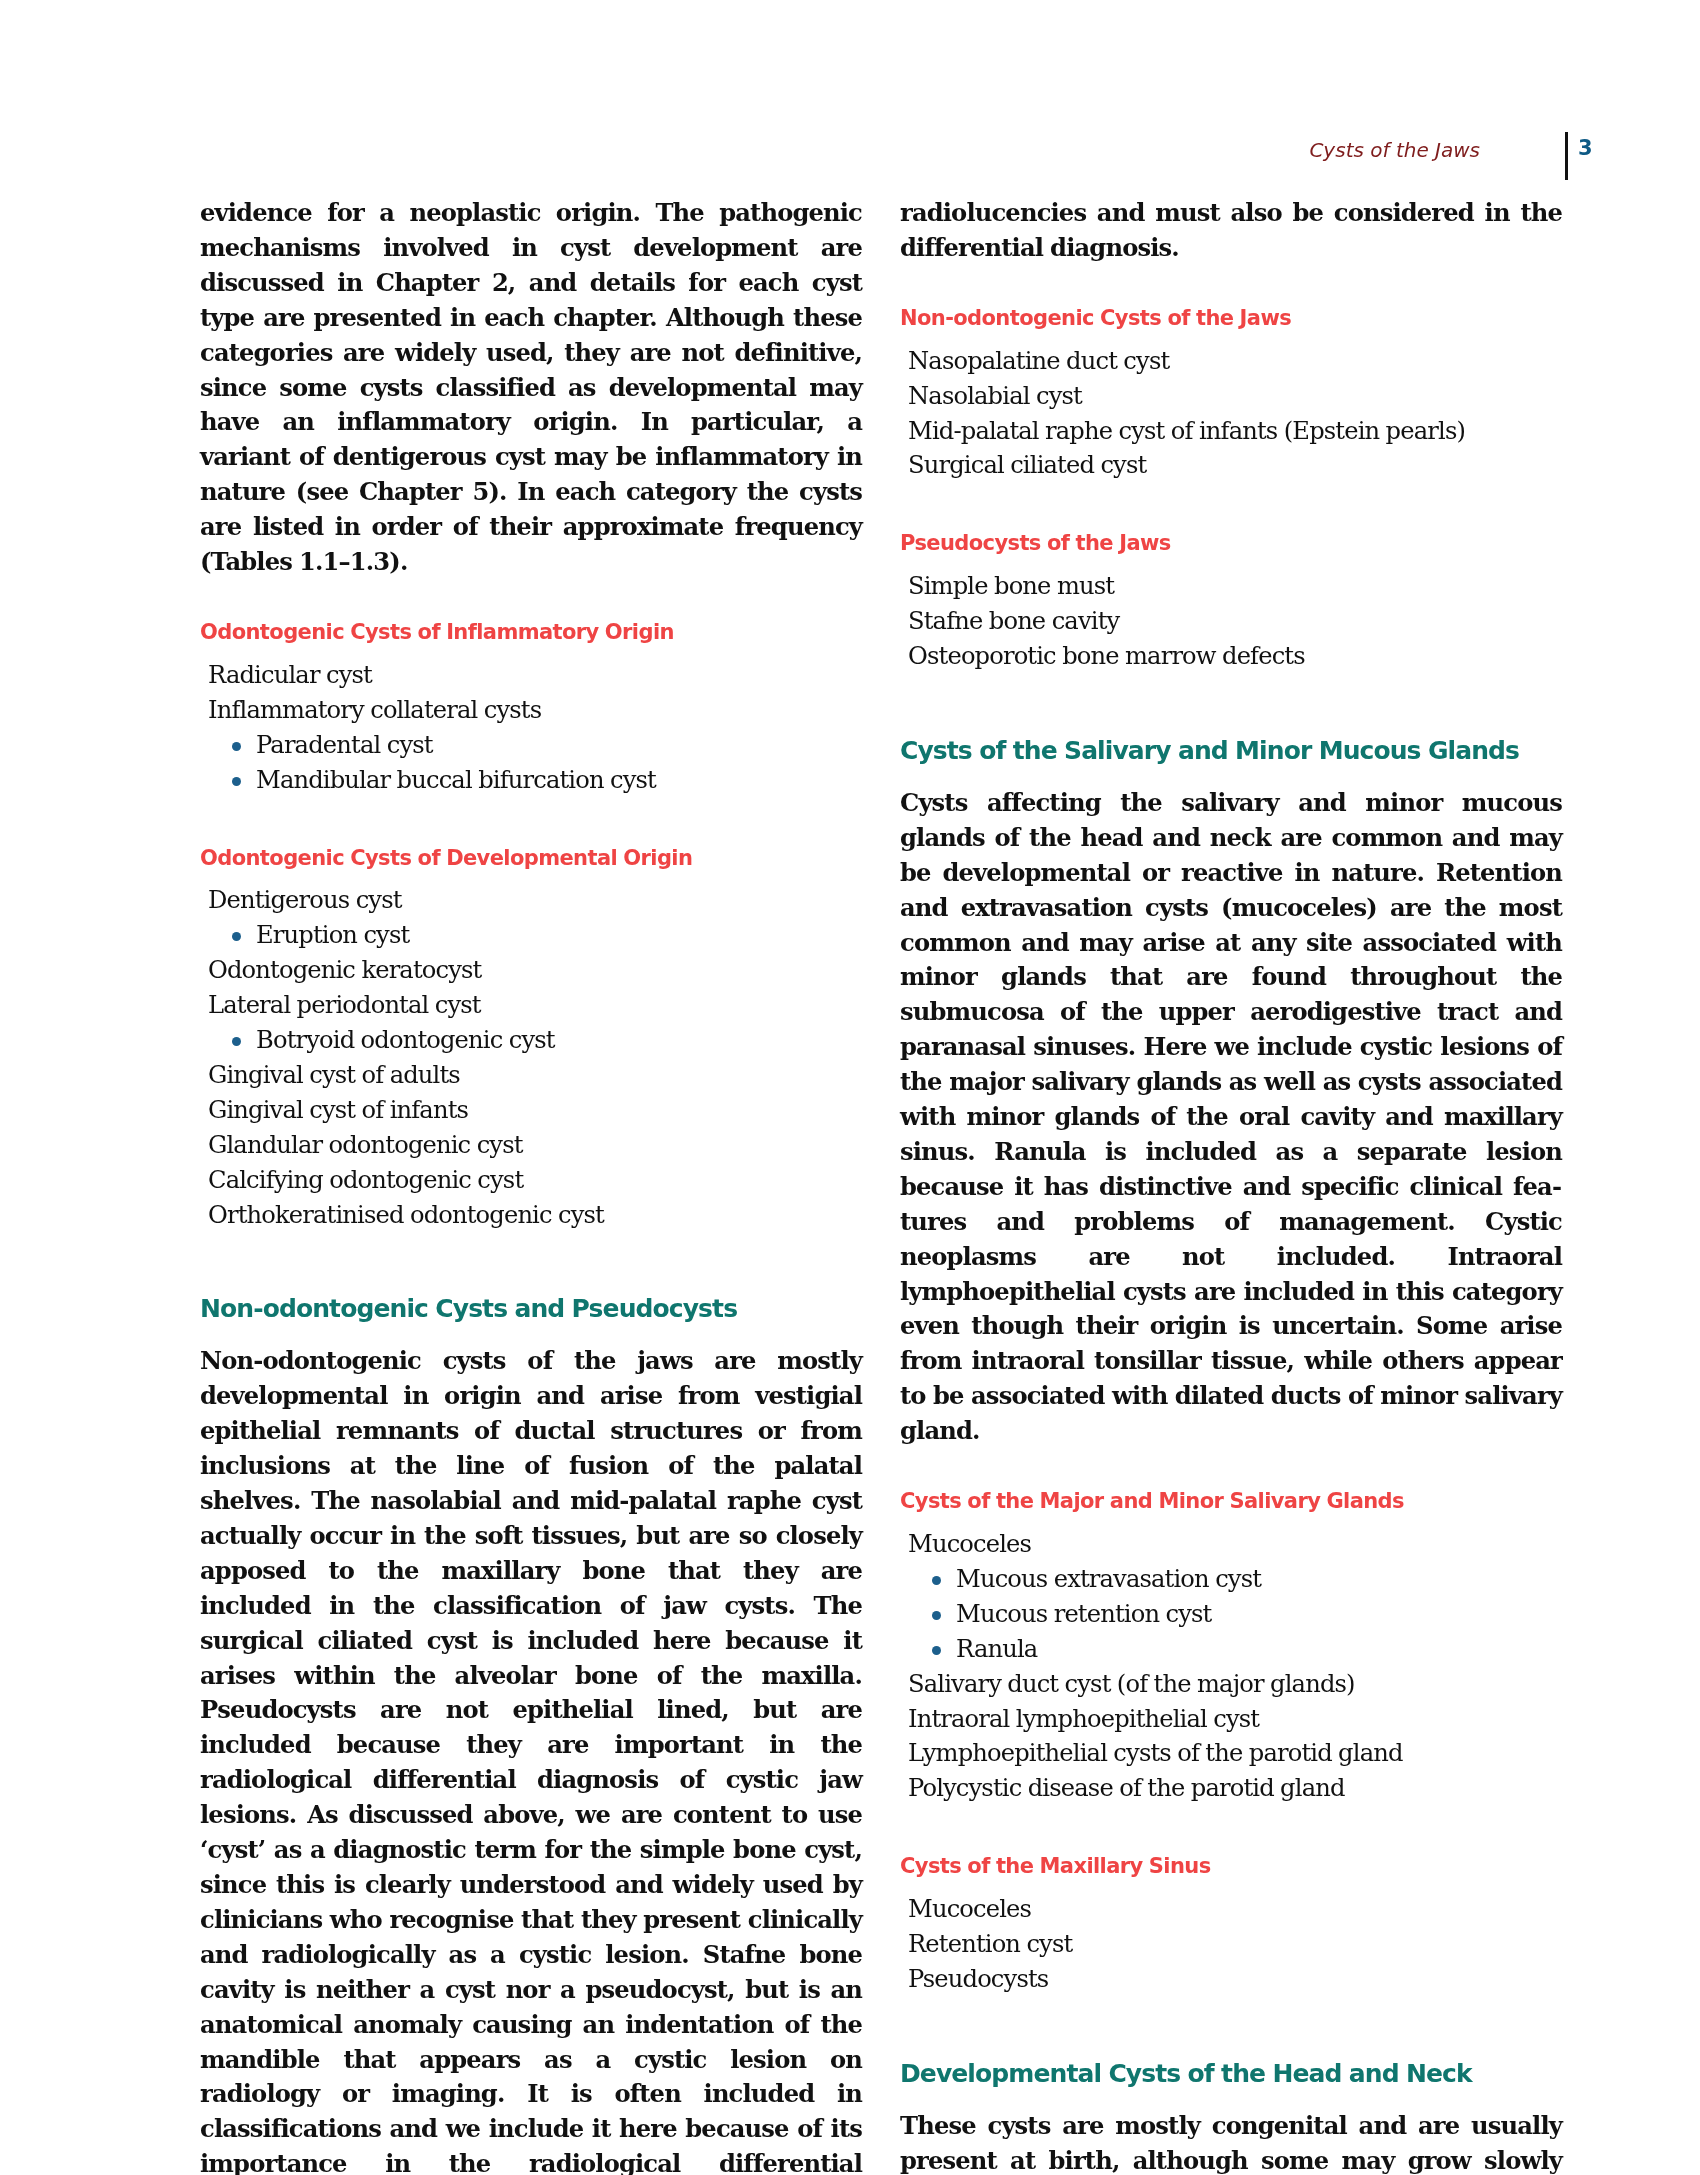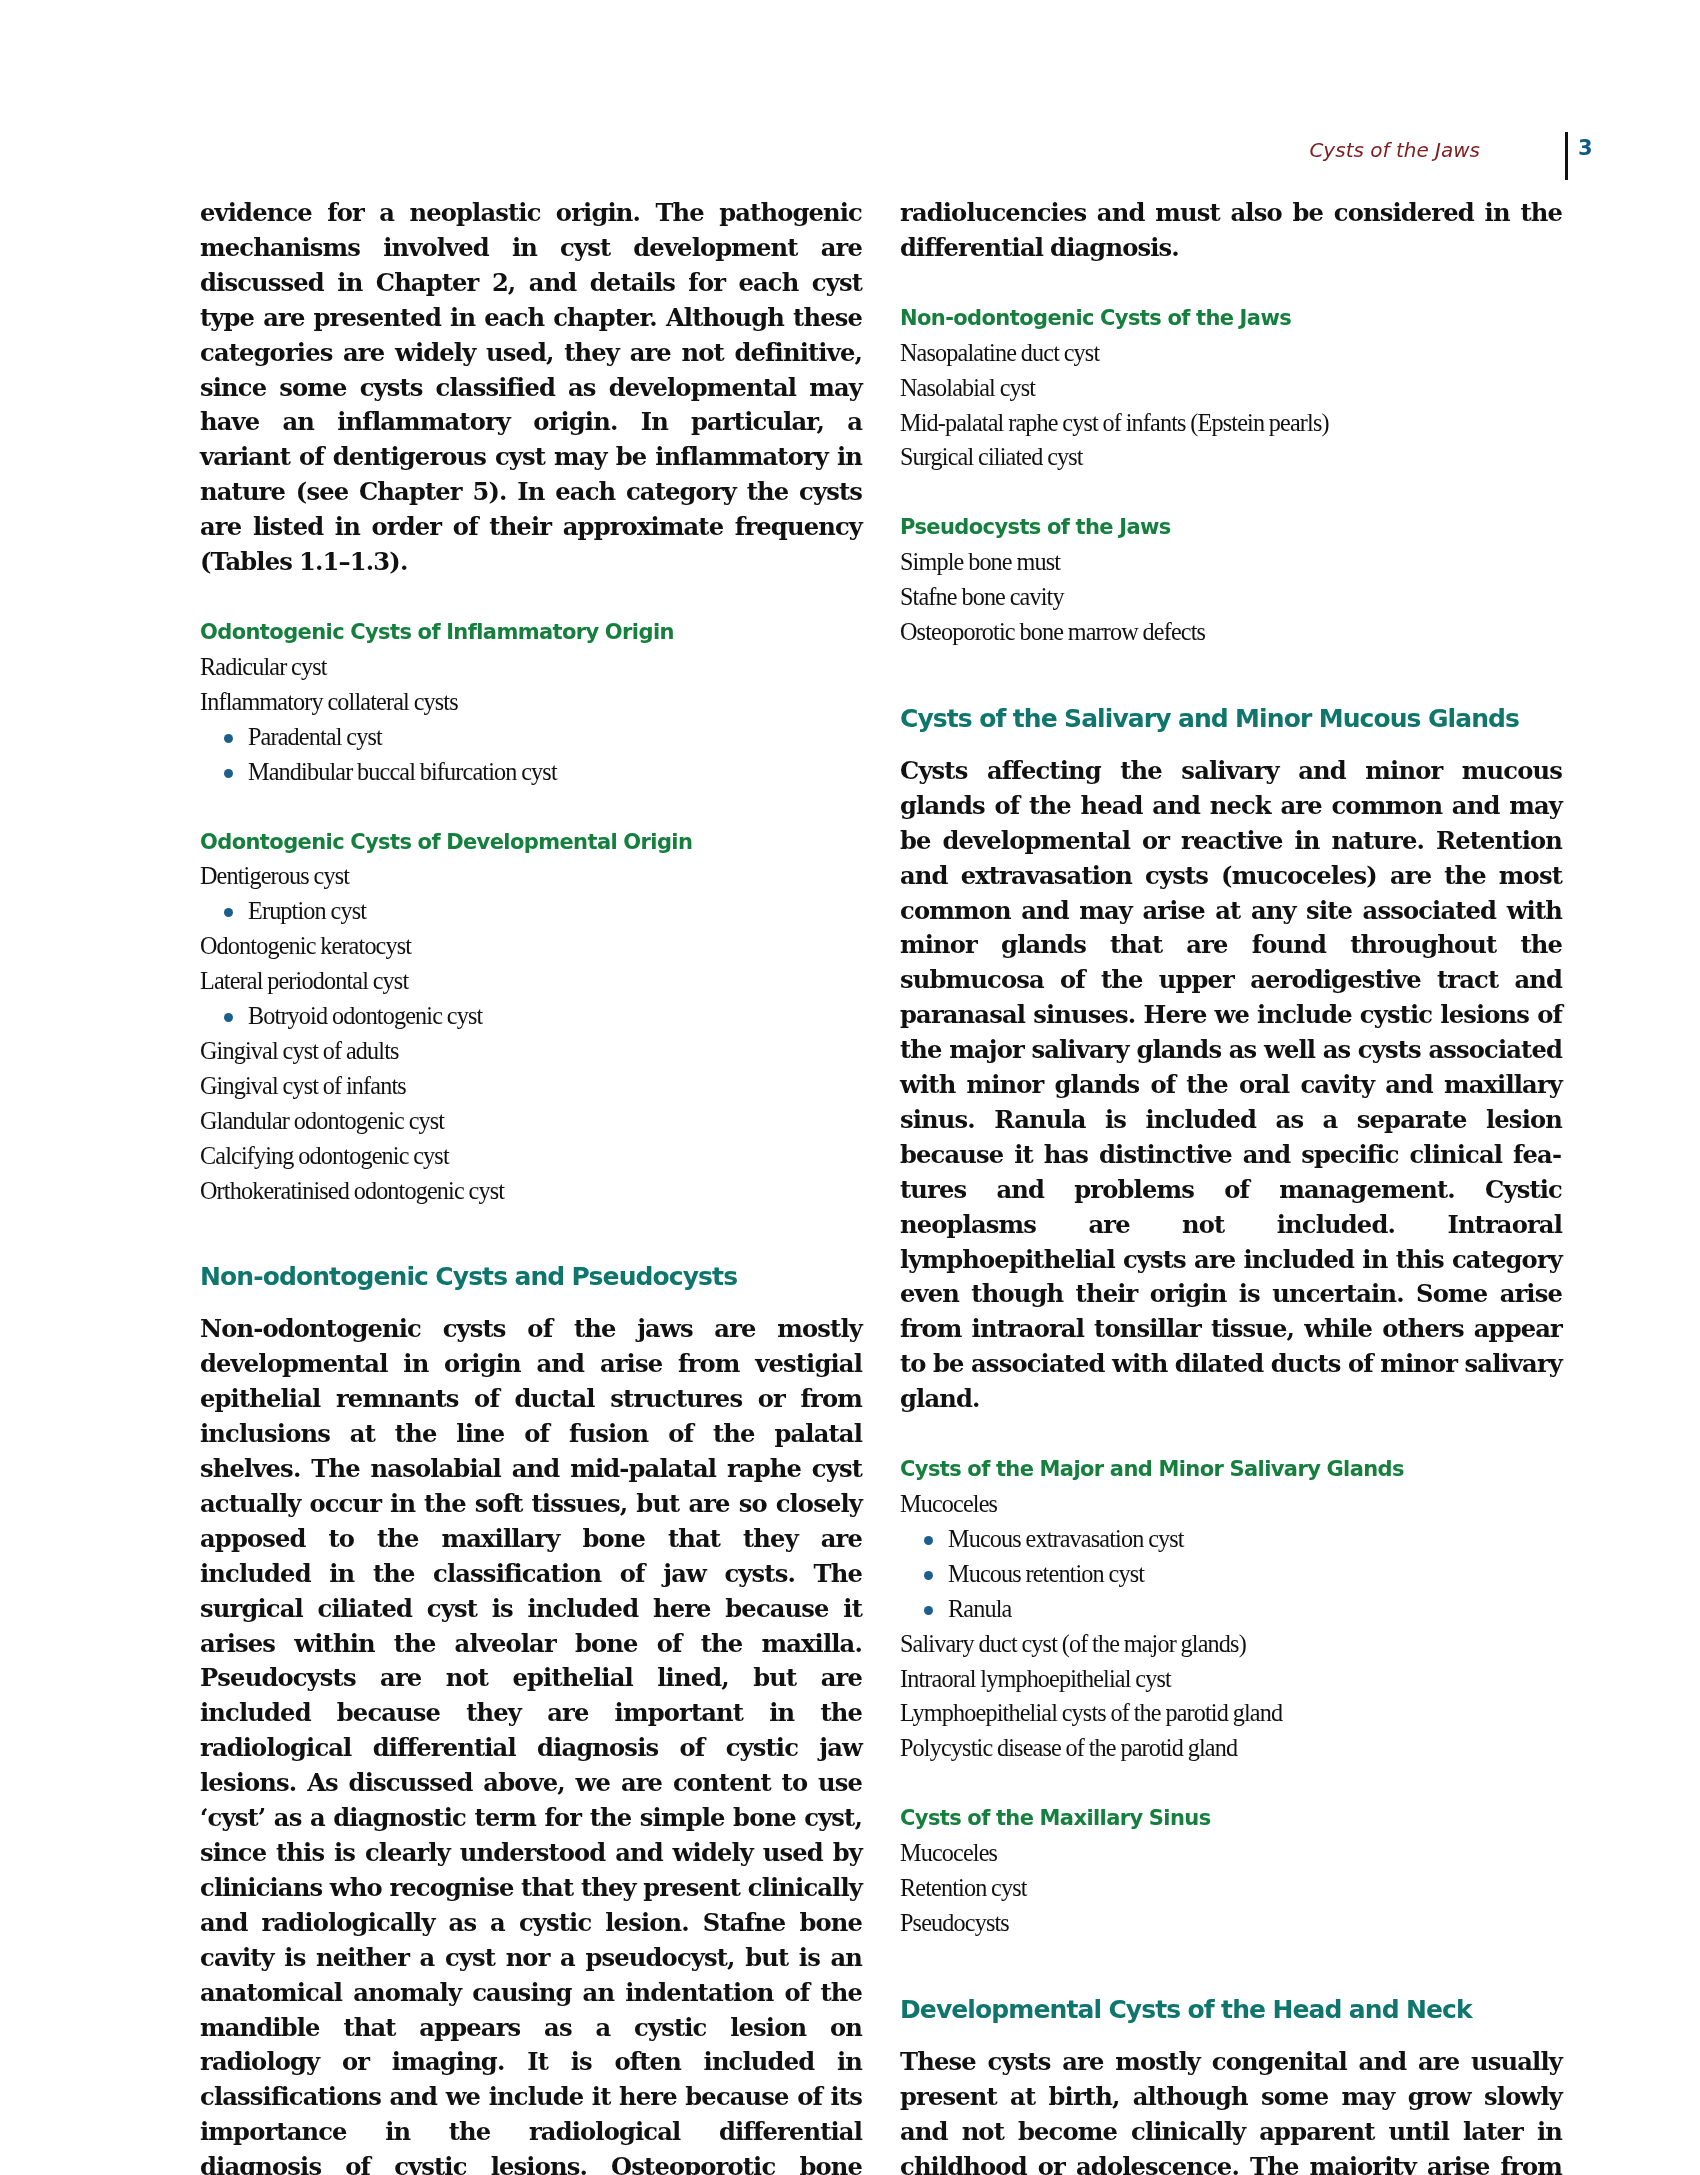--- a/index.html
+++ b/index.html
@@ -5,23 +5,23 @@
   html, body { margin: 0; padding: 0; background: #ffffff; }
   body { width: 1700px; height: 2175px; position: relative; overflow: hidden; color: #111; }
   .running-head { position: absolute; top: 132px; left: 1300px; width: 300px; height: 40px; }
   .rh-title { position: absolute; right: 120px; top: 6px; font-family: "DejaVu Sans", sans-serif; font-style: italic; font-size: 20px; color: #7f1d1d; white-space: nowrap; }
   .rh-bar { position: absolute; left: 265px; top: 0; width: 3px; height: 48px; background: #111; }
   .rh-page { position: absolute; left: 278px; top: 4px; font-family: "DejaVu Sans", sans-serif; font-weight: bold; font-size: 21px; color: #0e5a85; }
   .col { position: absolute; top: 196px; width: 662px; font-family: "DejaVu Serif", serif; font-size: 24.2px; line-height: 34.9px; letter-spacing: -0.85px; word-spacing: -0.5px; }
   .col-left { left: 200px; }
   .col-right { left: 900px; }
   .para { margin: 0; text-align: justify; hyphens: manual; font-weight: bold; }
-  .subhead { font-family: "DejaVu Sans", sans-serif; font-weight: bold; font-size: 21px; letter-spacing: -0.6px; line-height: 34.9px; margin: 0; color: #15803d; }
+  .subhead { font-family: "DejaVu Sans", sans-serif; font-weight: bold; font-size: 21px; letter-spacing: -0.6px; line-height: 34.9px; margin: 0; color: #ef4444; }
   .sectionhead { font-family: "DejaVu Sans", sans-serif; font-weight: bold; font-size: 25px; letter-spacing: -0.9px; color: #0f766e; line-height: 34.9px; margin: 0; }
-  .list { list-style: none; margin: 0; padding: 0; font-family: Liberation Serif, serif; }
+  .list { list-style: none; margin: 8px; padding: 0; }
   .list li { margin: 0; padding: 0; }
   .list li.sub { padding-left: 48px; position: relative; }
   .bullet { position: absolute; left: 24px; top: 14px; width: 9px; height: 9px; border-radius: 50%; background: #1c5f8c; }
   .gap1 { height: 35px; }
   .gap2 { height: 52px; }
   .gap-sh { height: 17px; }
 </style>
 </head>
 <body>
 

